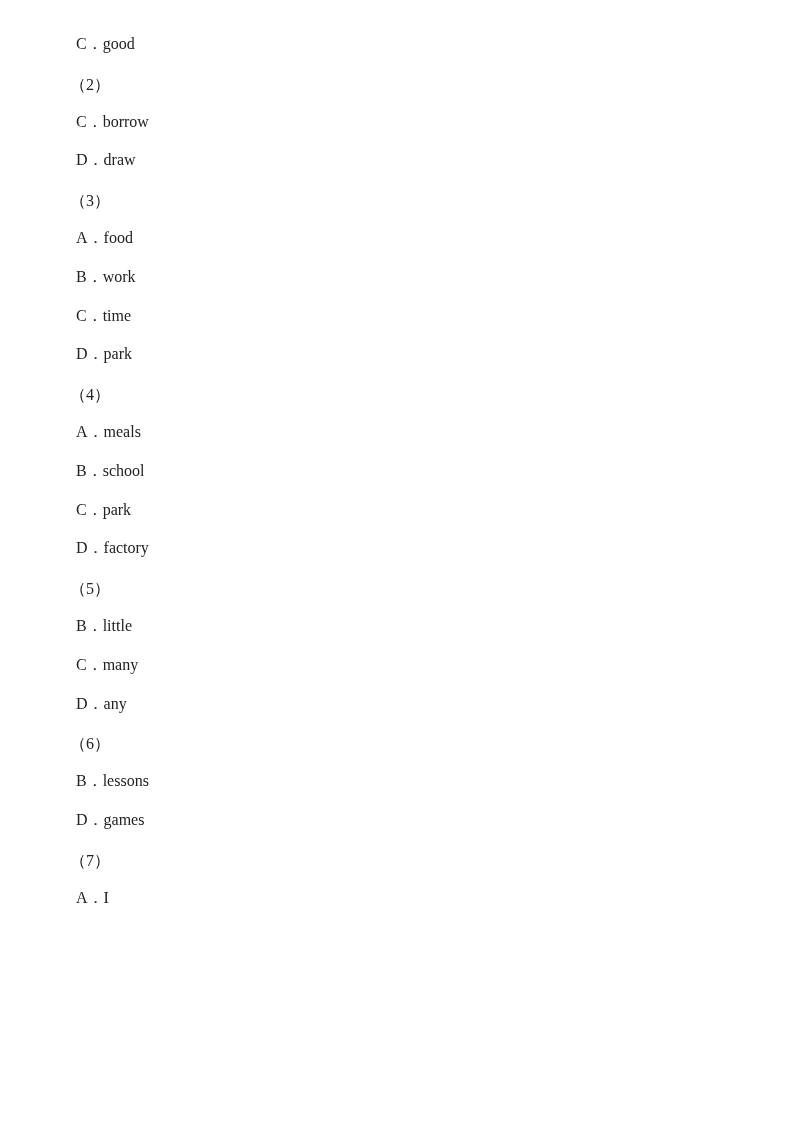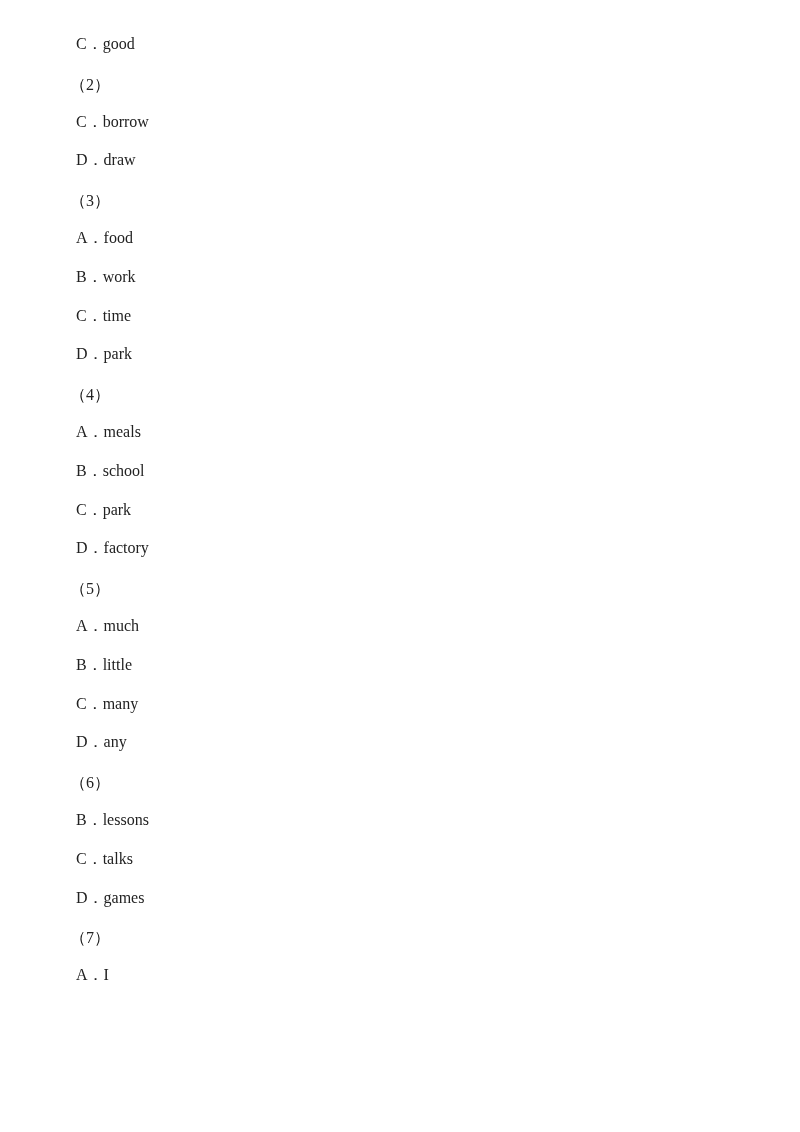--- a/index.html
+++ b/index.html
@@ -46,24 +46,22 @@
       <div class="line option">A．food</div>
       <div class="line option">B．work</div>
       <div class="line option">C．time</div>
       <div class="line option">D．park</div>
       <div class="line section-label">（4）</div>
       <div class="line option">A．meals</div>
       <div class="line option">B．school</div>
       <div class="line option">C．park</div>
       <div class="line option">D．factory</div>
       <div class="line section-label">（5）</div>
-      <div class="line option">A．much</div>
       <div class="line option">B．little</div>
       <div class="line option">C．many</div>
       <div class="line option">D．any</div>
       <div class="line section-label">（6）</div>
       <div class="line option">B．lessons</div>
-      <div class="line option">C．talks</div>
       <div class="line option">D．games</div>
       <div class="line section-label">（7）</div>
       <div class="line option">A．I</div>
     </div>
 </div>
 
 </body></html>

